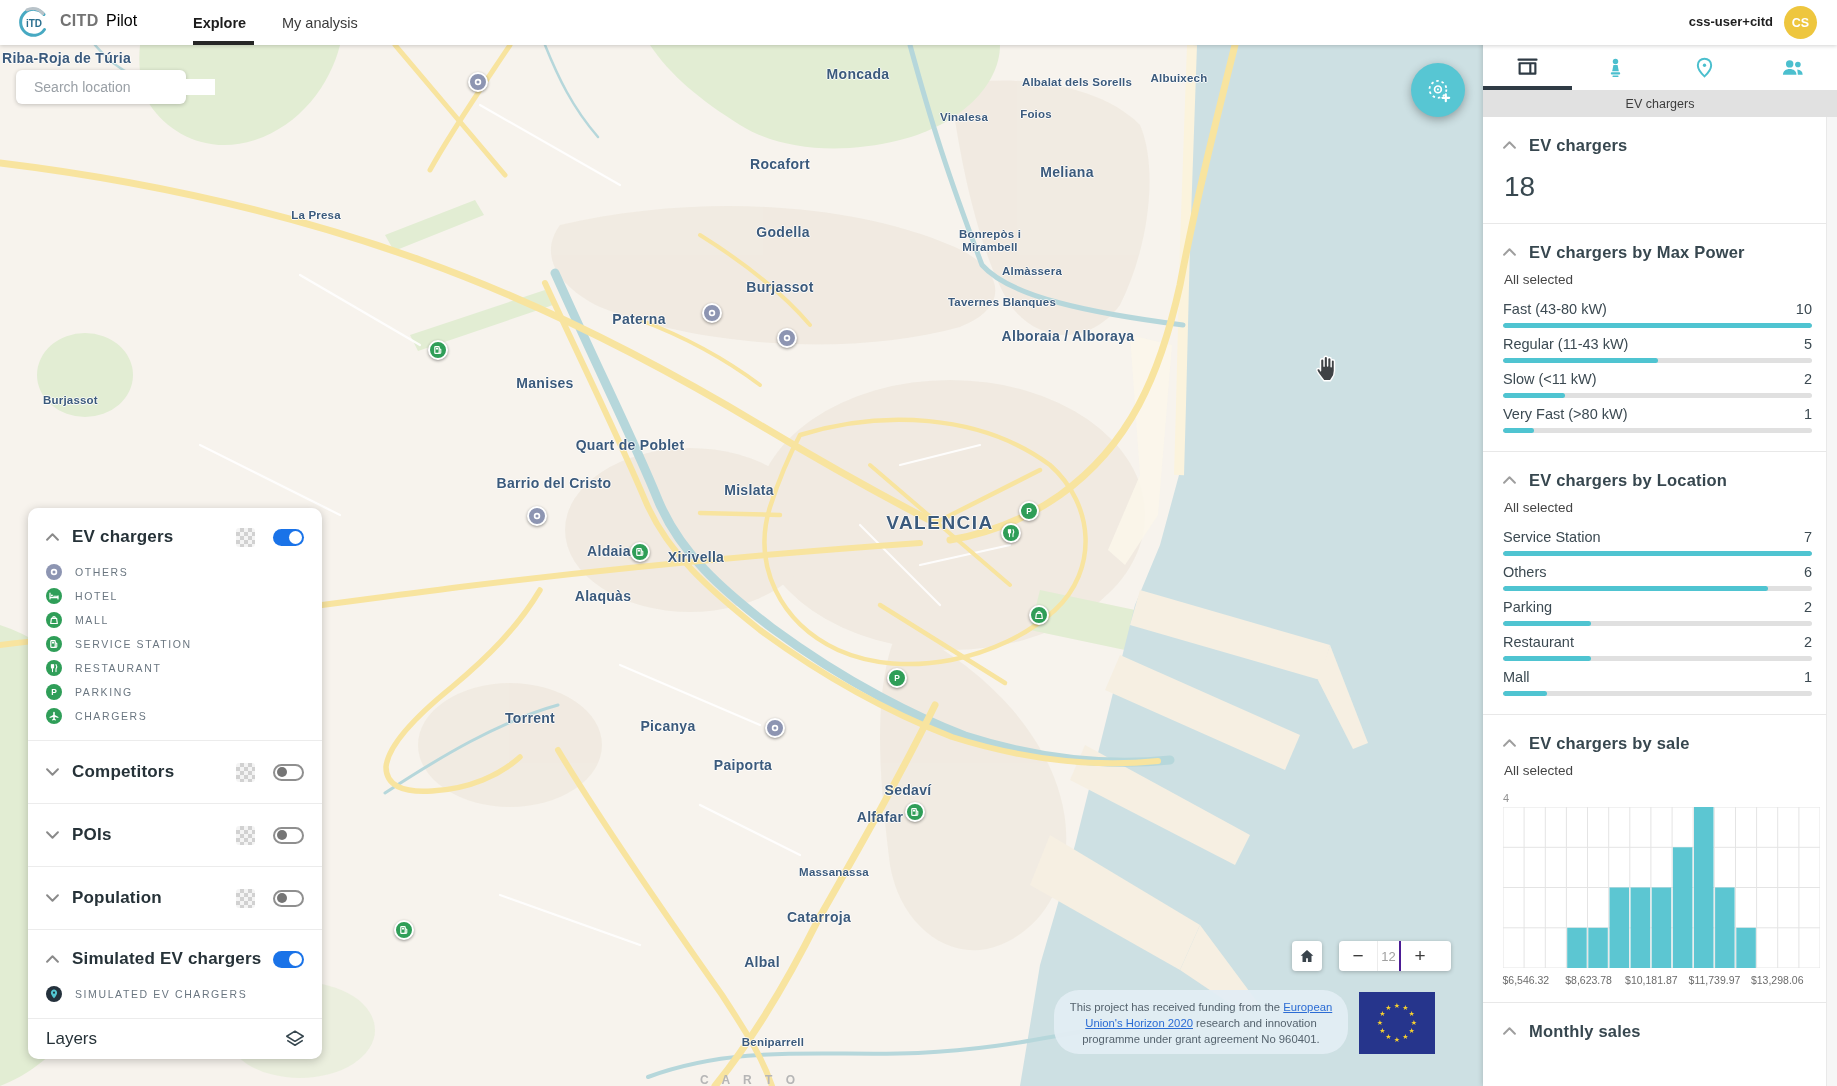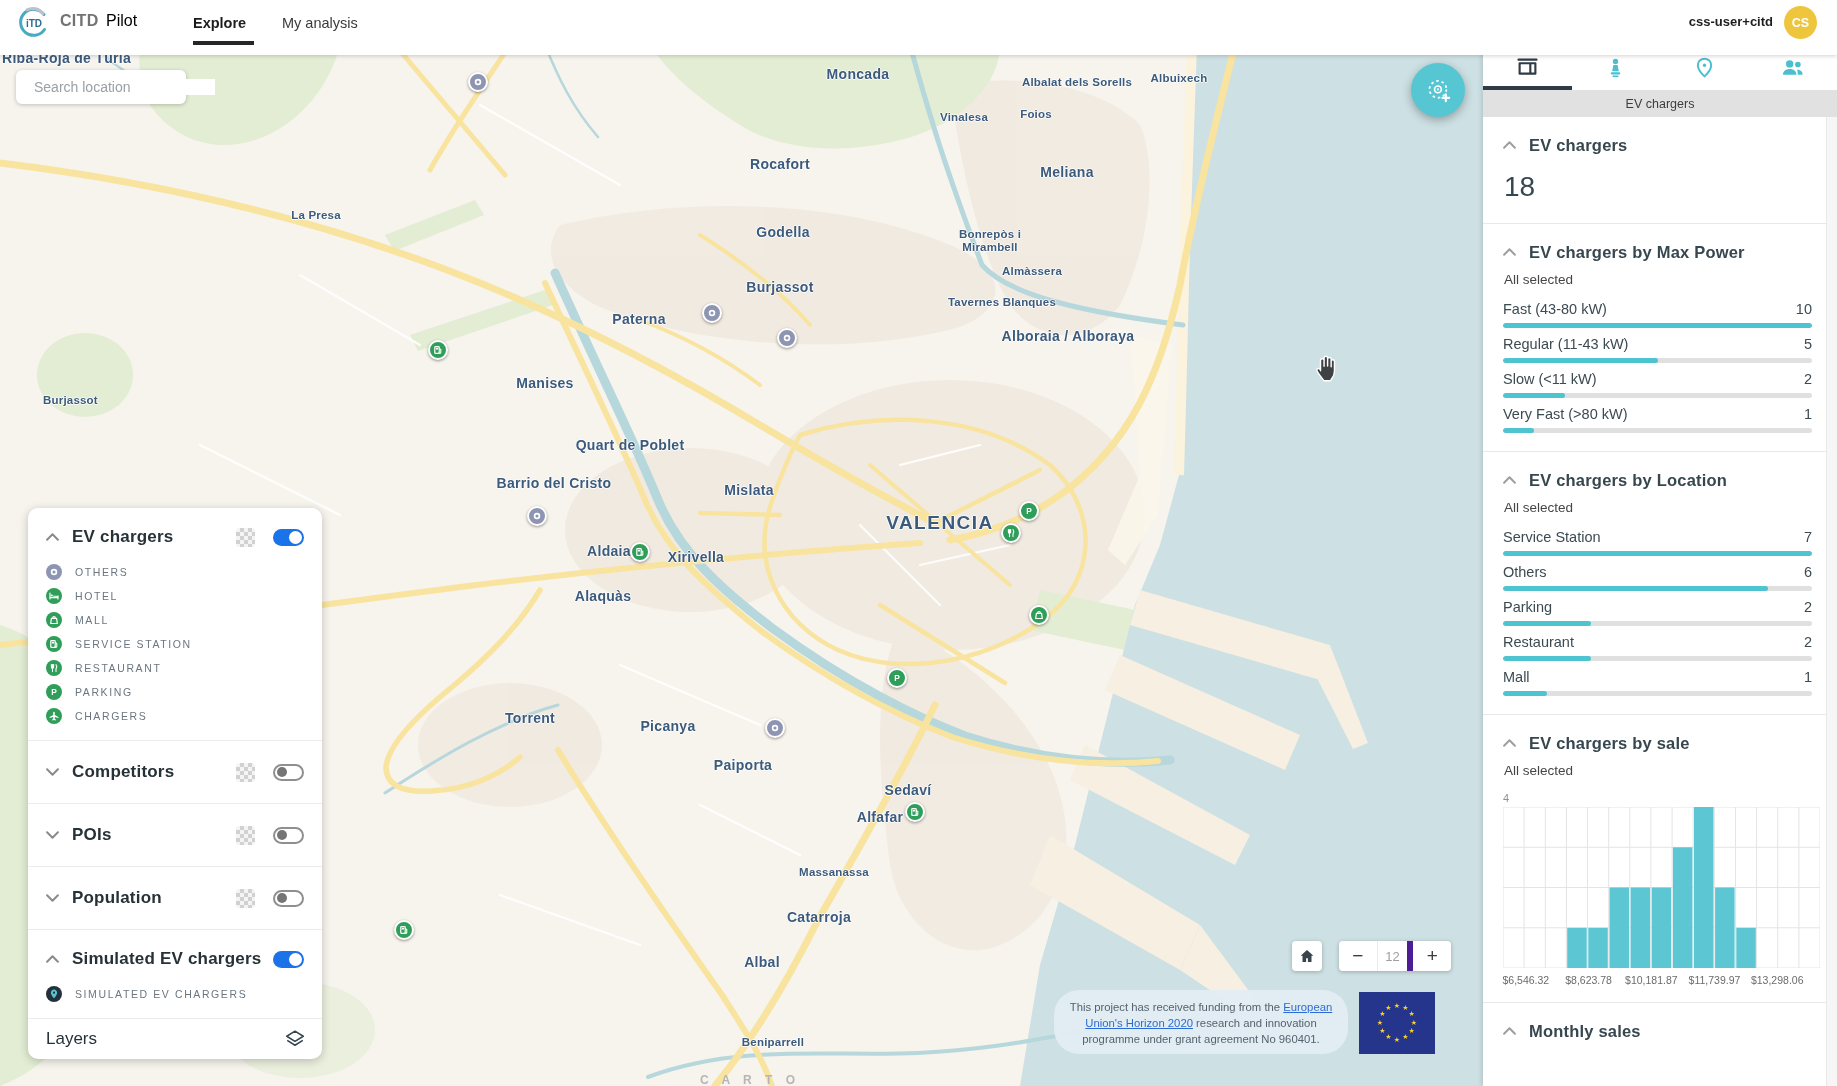--- a/index.html
+++ b/index.html
@@ -1,20 +1,20 @@
 <!DOCTYPE html>
 <html><head>
 <meta charset="utf-8">
 <style>
   * { margin:0; padding:0; box-sizing:border-box; }
   html,body { width:1837px; height:1086px; overflow:hidden; font-family:"Liberation Sans", sans-serif; background:#f7f3ed; }
   #page { position:relative; width:1837px; height:1086px; }
 
   
-  .topbar { position:absolute; left:0; top:0; width:1837px; height:55px; background:#fff; box-shadow:0 1px 4px rgba(0,0,0,.18); z-index:60; }
+  .topbar { position:absolute; left:0; top:0; width:1837px; height:45px; background:#fff; box-shadow:0 1px 4px rgba(0,0,0,.18); z-index:60; }
   .logo { position:absolute; left:16px; top:5px; width:34px; height:34px; }
   .brand-bold { position:absolute; left:60px; top:12px; font-size:16px; font-weight:700; color:#737373; letter-spacing:.3px; }
   .brand-light { position:absolute; left:106px; top:12px; font-size:16px; font-weight:400; color:#000000; }
   .top-tab { position:absolute; top:0; height:45px; display:flex; align-items:center; font-size:14.5px; color:#3a3a3a; cursor:pointer; }
   .top-tab.explore { left:193px; font-weight:700; color:#1c1c1c; }
   .top-tab.analysis { left:282px; font-weight:400; }
   .top-tab.explore::after { content:""; position:absolute; left:0; bottom:0; width:61px; height:4px; background:#262626; }
   .username { position:absolute; right:64px; top:14px; font-size:13px; font-weight:700; color:#1e1e1e; }
   .avatar { position:absolute; right:20px; top:6px; width:33px; height:33px; border-radius:50%; background:#eec63e; color:#fff; font-size:12.5px; font-weight:700; display:flex; align-items:center; justify-content:center; }
 
@@ -41,21 +41,21 @@
   .searchbox input { border:none; outline:none; flex:1; font-size:14px; color:#333; font-family:"Liberation Sans",sans-serif; }
   .searchbox input::placeholder { color:#9aa0a6; }
 
   
   .fab { position:absolute; left:1411px; top:18px; width:54px; height:54px; border-radius:50%; background:#57c6d3; box-shadow:0 3px 10px rgba(0,0,0,.3); display:flex; align-items:center; justify-content:center; cursor:pointer; }
 
   
   .home-btn { position:absolute; left:1292px; top:896px; width:30px; height:30px; background:#fff; border-radius:4px; box-shadow:0 1px 4px rgba(0,0,0,.25); display:flex; align-items:center; justify-content:center; cursor:pointer; }
   .zoom-ctl { position:absolute; left:1339px; top:896px; width:112px; height:30px; background:#fff; border-radius:4px; box-shadow:0 1px 4px rgba(0,0,0,.25); display:flex; align-items:stretch; overflow:hidden; }
   .zoom-ctl .zbtn { width:38px; display:flex; align-items:center; justify-content:center; font-size:19px; color:#3c3c3c; cursor:pointer; }
-  .zoom-ctl .zlvl { width:37px; display:flex; align-items:center; justify-content:center; font-size:13px; color:#a0a0a0; border-left:1px solid #ececec; border-right:6px solid #4c1d95; }
+  .zoom-ctl .zlvl { width:24px; display:flex; align-items:center; justify-content:center; font-size:13px; color:#a0a0a0; border-left:1px solid #ececec; border-right:2px solid #4c1d95; }
 
   
   .funding { position:absolute; left:1054px; top:945px; width:294px; height:64px; background:rgba(226,237,243,.94); padding:9px 10px; font-size:11.3px; line-height:1.42; color:#55636e; text-align:center;border-radius:25px; }
   .funding a { color:#2b6cd4; text-decoration:underline; cursor:pointer; }
   .euflag { position:absolute; left:1359px; top:947px; width:76px; height:62px; background:#26358c; }
 
   
   .hand { position:absolute; left:1312px; top:308px; pointer-events:none; }
 
   

